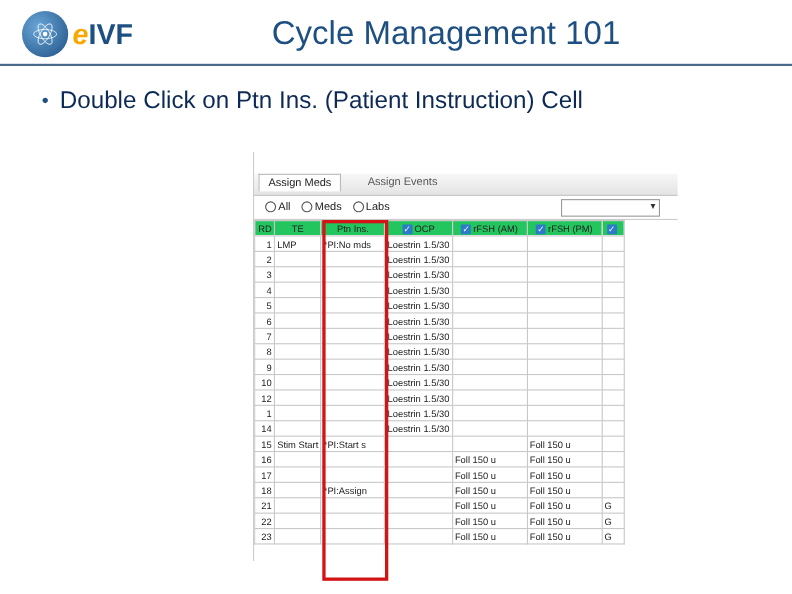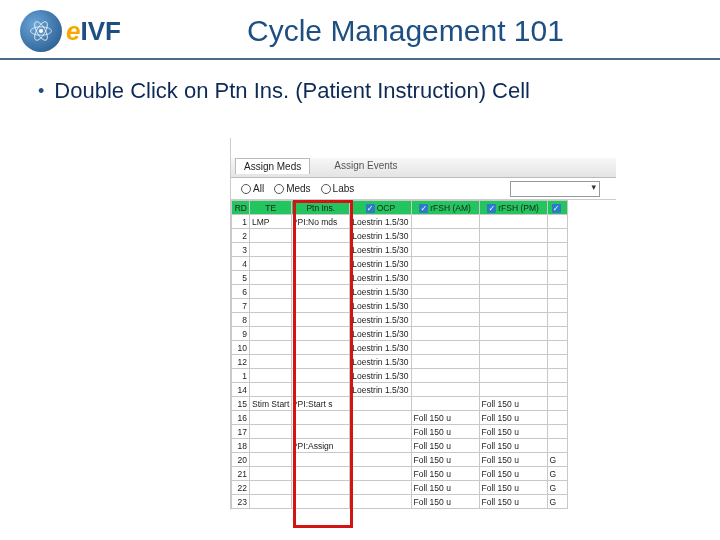--- a/index.html
+++ b/index.html
@@ -355,29 +355,20 @@
           <tr>
             <td class="col-rd">18</td>
             <td class="col-te"></td>
             <td class="col-ptn">*PI:Assign</td>
             <td class="col-ocp"></td>
             <td class="col-fsh1">Foll 150 u</td>
             <td class="col-fsh2">Foll 150 u</td>
             <td class="col-last"></td>
           </tr>
           <tr>
-            <td class="col-rd">20</td>
-            <td class="col-te"></td>
-            <td class="col-ptn"></td>
-            <td class="col-ocp"></td>
-            <td class="col-fsh1">Foll 150 u</td>
-            <td class="col-fsh2">Foll 150 u</td>
-            <td class="col-last">G</td>
-          </tr>
-          <tr>
             <td class="col-rd">21</td>
             <td class="col-te"></td>
             <td class="col-ptn"></td>
             <td class="col-ocp"></td>
             <td class="col-fsh1">Foll 150 u</td>
             <td class="col-fsh2">Foll 150 u</td>
             <td class="col-last">G</td>
           </tr>
           <tr>
             <td class="col-rd">22</td>

